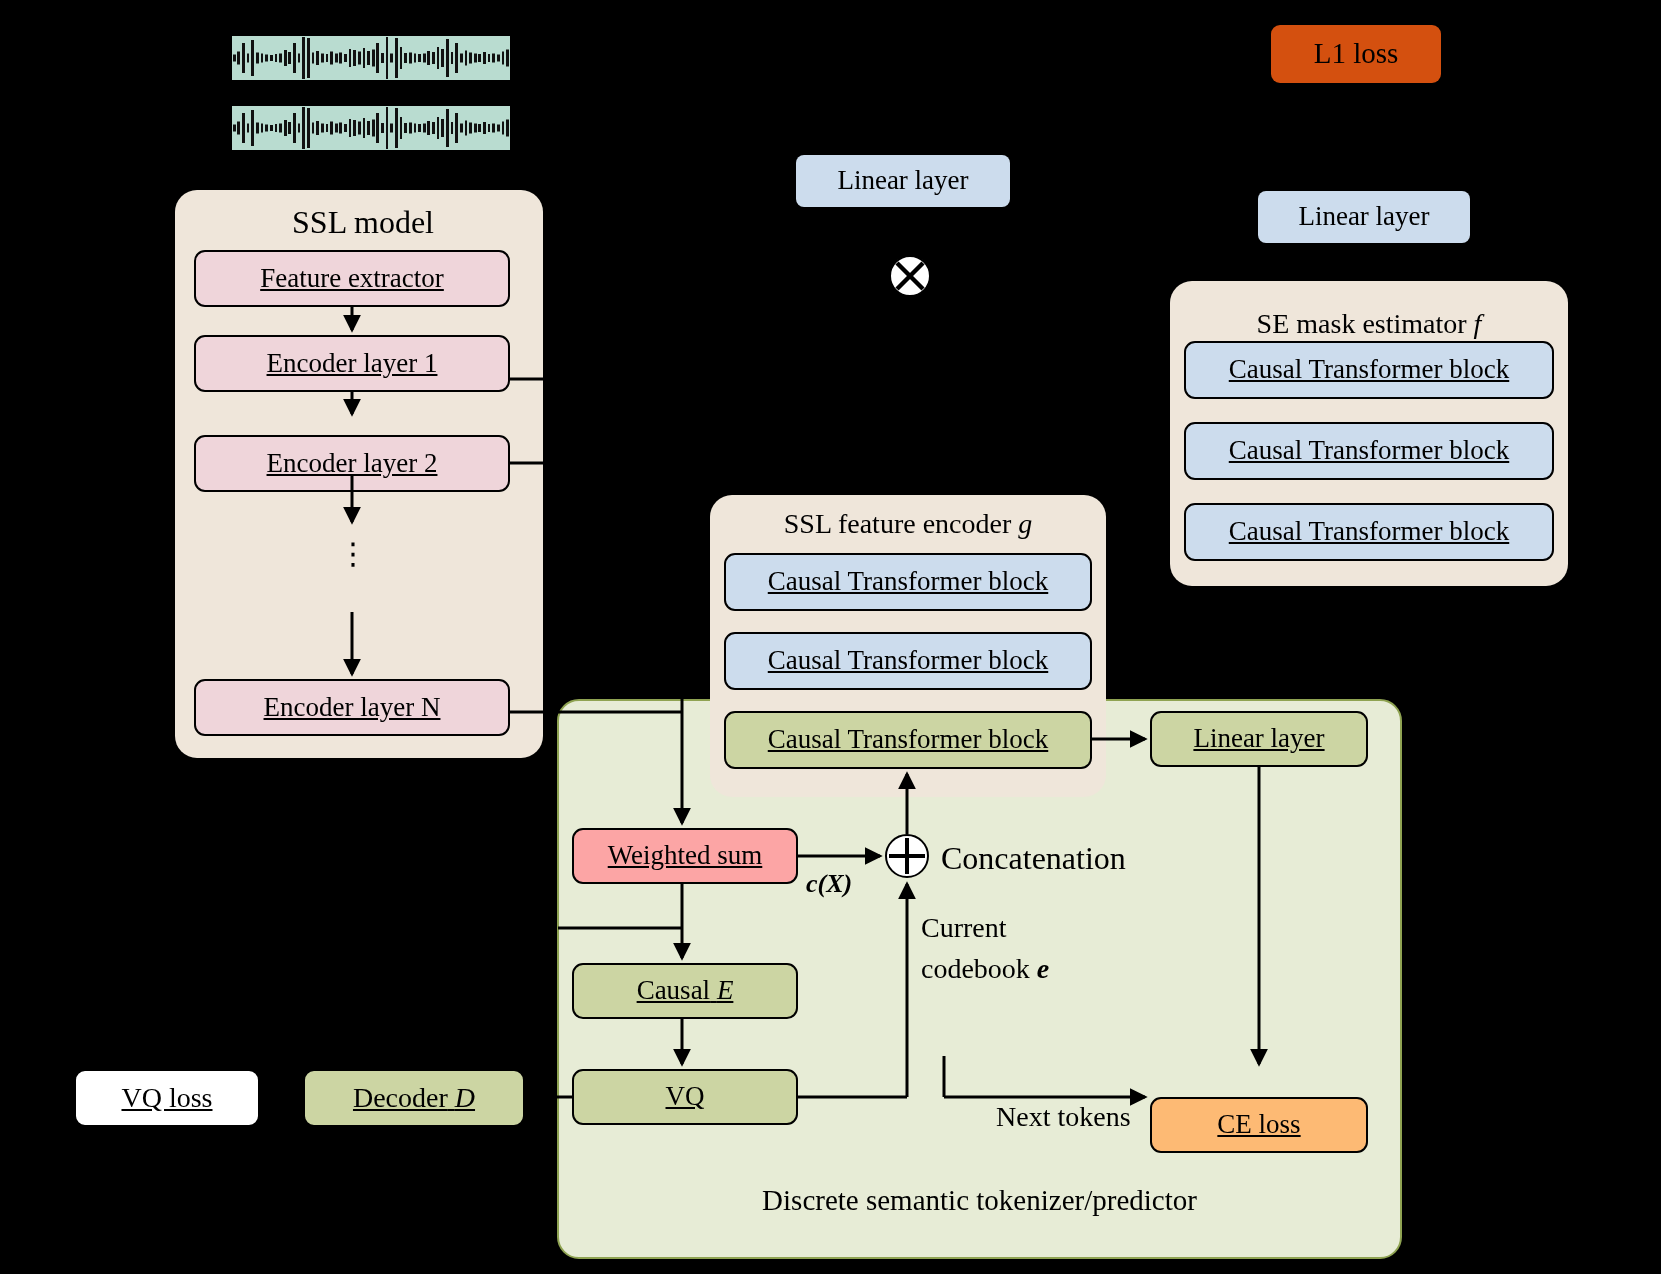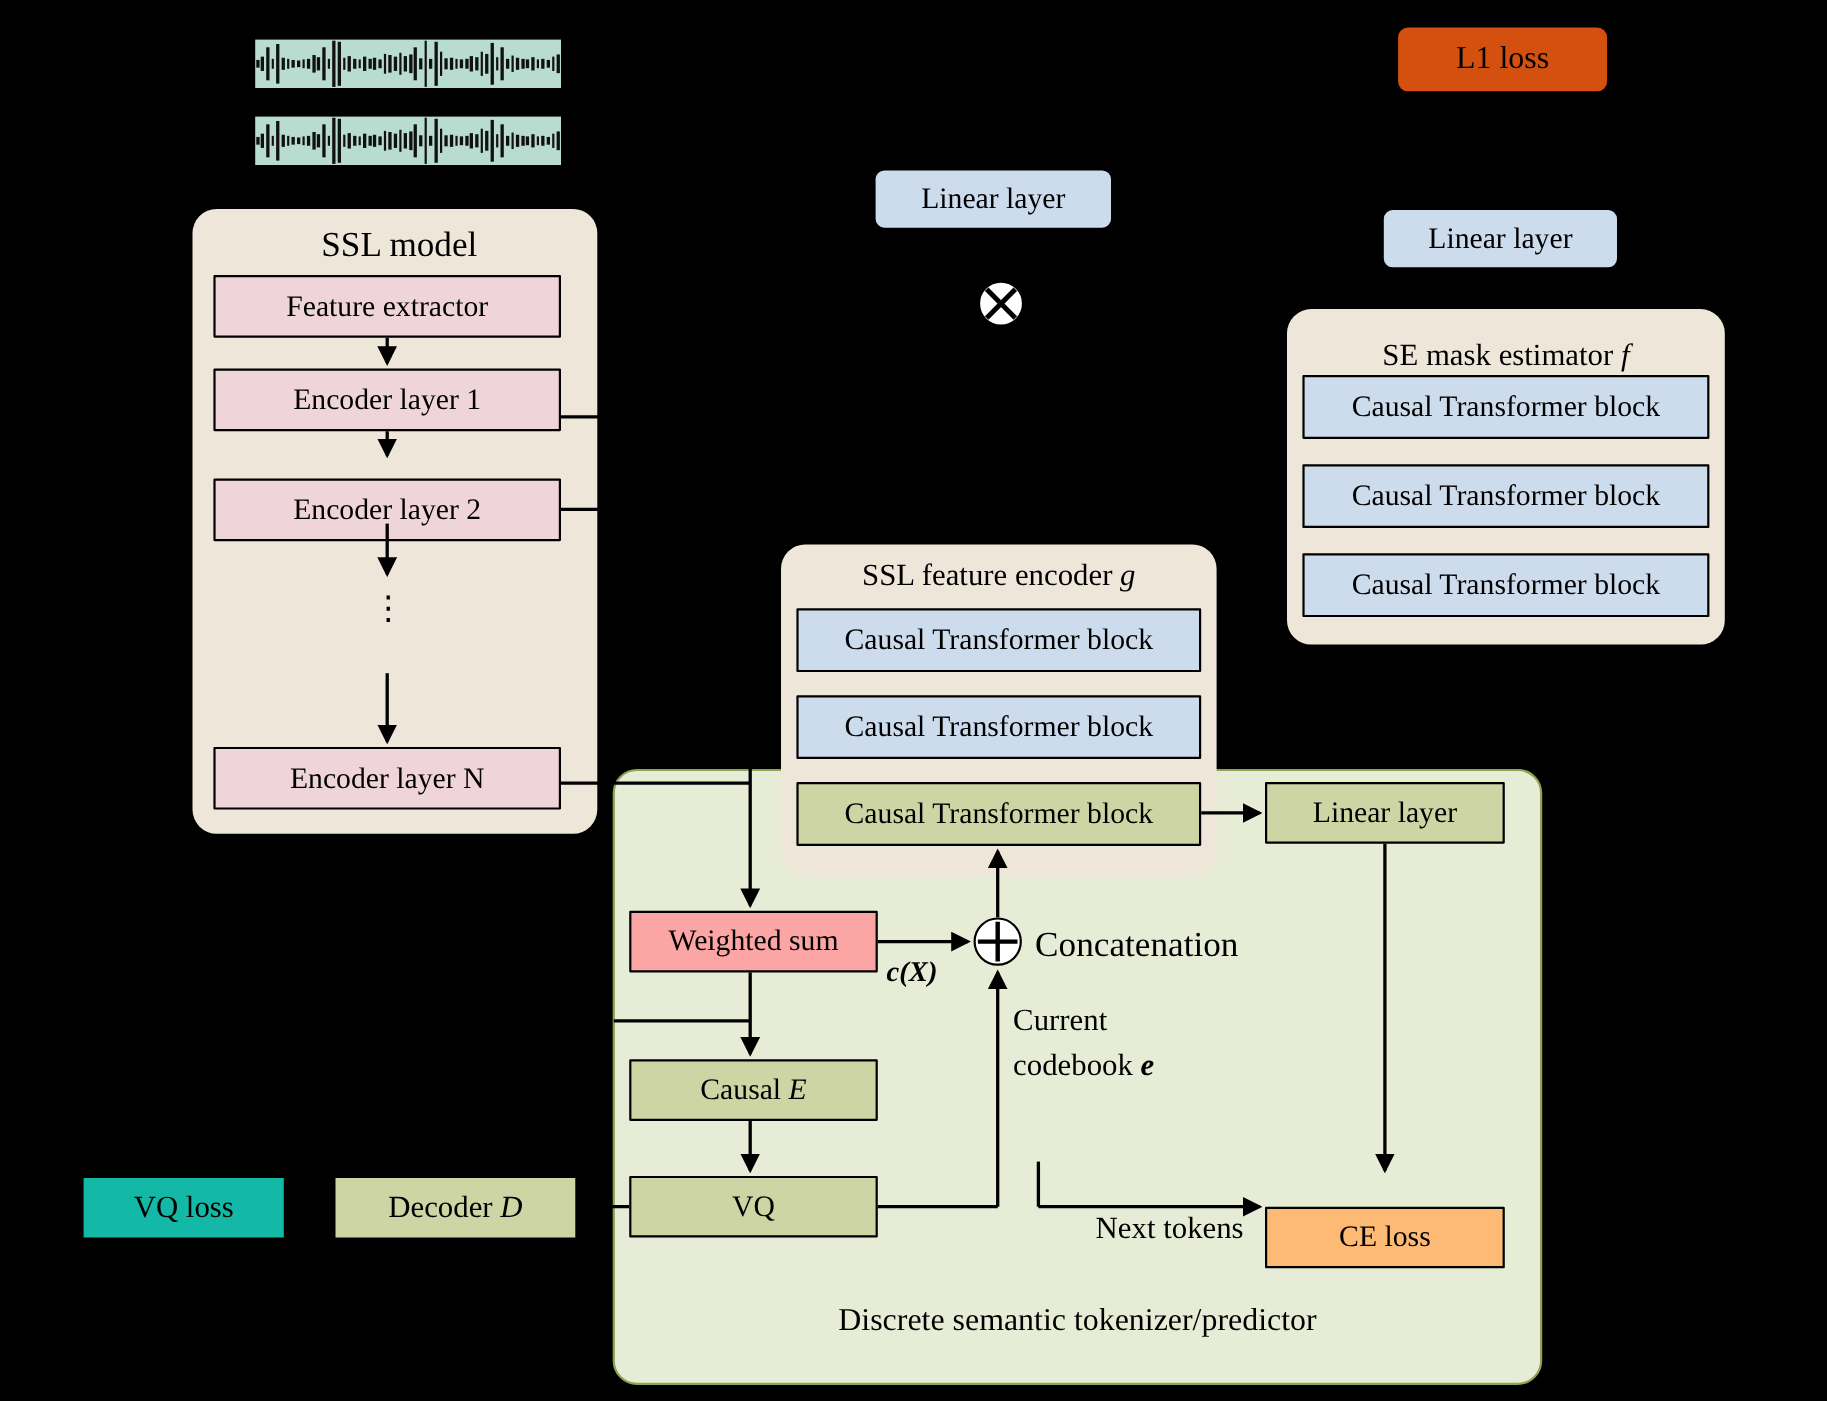--- a/index.html
+++ b/index.html
@@ -1,20 +1,20 @@
 <!DOCTYPE html>
 <html><head>
 <meta charset="utf-8">
 <style>
   html,body{margin:0;padding:0;background:#000;}
   #stage{position:relative;width:1661px;height:1274px;background:#000;
          font-family:"Liberation Serif","DejaVu Serif",serif;overflow:hidden;}
   .box{position:absolute;box-sizing:border-box;display:flex;align-items:center;
        justify-content:center;text-align:center;color:#000;line-height:1.1;}
-  .rb{border:2.5px solid #000;border-radius:1px;}
+  .rb{border:2.5px solid #000;border-radius:11px;text-decoration:underline;}
   .container{position:absolute;box-sizing:border-box;border-radius:22px;}
   .ctitle{position:absolute;text-align:center;color:#000;white-space:nowrap;}
   .lbl{position:absolute;color:#000;white-space:nowrap;}
   svg.wires{position:absolute;left:0;top:0;width:1661px;height:1274px;
             pointer-events:none;overflow:visible;}
   .wf{position:absolute;box-sizing:border-box;overflow:hidden;}
   .wf i{position:absolute;bottom:50%;display:block;background:#111;
         transform:translateY(50%);}
   .circ{position:absolute;border-radius:50%;background:#fff;border:2.5px solid #000;
         box-sizing:border-box;}
@@ -162,21 +162,21 @@
 
   <div class="box" style="left:796px;top:155px;width:214px;height:52px;background:#ccdced;border-radius:8px;font-size:27px;">Linear layer</div>
 
   <div class="circ" style="left:889px;top:255px;width:42px;height:42px;">
     <svg width="42" height="42" viewBox="0 0 42 42">
       <line x1="8" y1="8" x2="34" y2="34" stroke="#000" stroke-width="4.5"></line>
       <line x1="34" y1="8" x2="8" y2="34" stroke="#000" stroke-width="4.5"></line>
     </svg>
   </div>
 
-  <div class="box" style="left:1271px;top:25px;width:190px;height:58px;background:#d4500f;border-radius:9px;font-size:29px;">L1 loss</div>
+  <div class="box" style="left:1271px;top:25px;width:170px;height:58px;background:#d4500f;border-radius:9px;font-size:29px;">L1 loss</div>
   <div class="box" style="left:1258px;top:191px;width:212px;height:52px;background:#ccdced;border-radius:8px;font-size:27px;">Linear layer</div>
 
   <div class="container" style="left:1170px;top:281px;width:398px;height:305px;background:#efe6da;"></div>
   <div class="ctitle" style="left:1170px;top:297px;width:398px;font-size:28px;margin-top:11px;">
     <span>SE mask estimator</span>
     <span class="ital">f</span>
   </div>
   <div class="box rb" style="left:1184px;top:341px;width:370px;height:58px;background:#ccdced;font-size:27px;">Causal Transformer block</div>
   <div class="box rb" style="left:1184px;top:422px;width:370px;height:58px;background:#ccdced;font-size:27px;">Causal Transformer block</div>
   <div class="box rb" style="left:1184px;top:503px;width:370px;height:58px;background:#ccdced;font-size:27px;">Causal Transformer block</div>
@@ -216,21 +216,21 @@
 
   <div class="lbl ital" style="left:806px;top:869px;font-size:26px;font-weight:bold;">c(X)</div>
 
   <div class="lbl" style="left:921px;top:908px;font-size:28px;line-height:1.45;">
     <span>Current</span><br>
     <span>codebook</span>&nbsp;<span class="ital" style="font-weight:bold">e</span>
   </div>
 
   <div class="lbl" style="left:996px;top:1101px;font-size:28px;">Next tokens</div>
 
-  <div class="box rb" style="left:74px;top:1069px;width:186px;height:58px;background:#14b8a6;font-size:28px;">VQ loss</div>
+  <div class="box rb" style="left:74px;top:1069px;width:186px;height:58px;background:#ffffff;font-size:28px;">VQ loss</div>
   <div class="box rb" style="left:303px;top:1069px;width:222px;height:58px;background:#ccd5a3;font-size:28px;">
     <span>Decoder</span>&nbsp;<span class="ital">D</span>
   </div>
 
   <svg class="wires">
     <defs>
       <marker id="ah" viewBox="0 0 10 10" refX="8.5" refY="5" markerWidth="6" markerHeight="6" orient="auto-start-reverse">
         <path d="M 0 0 L 10 5 L 0 10 z" fill="#000"></path>
       </marker>
     </defs>

